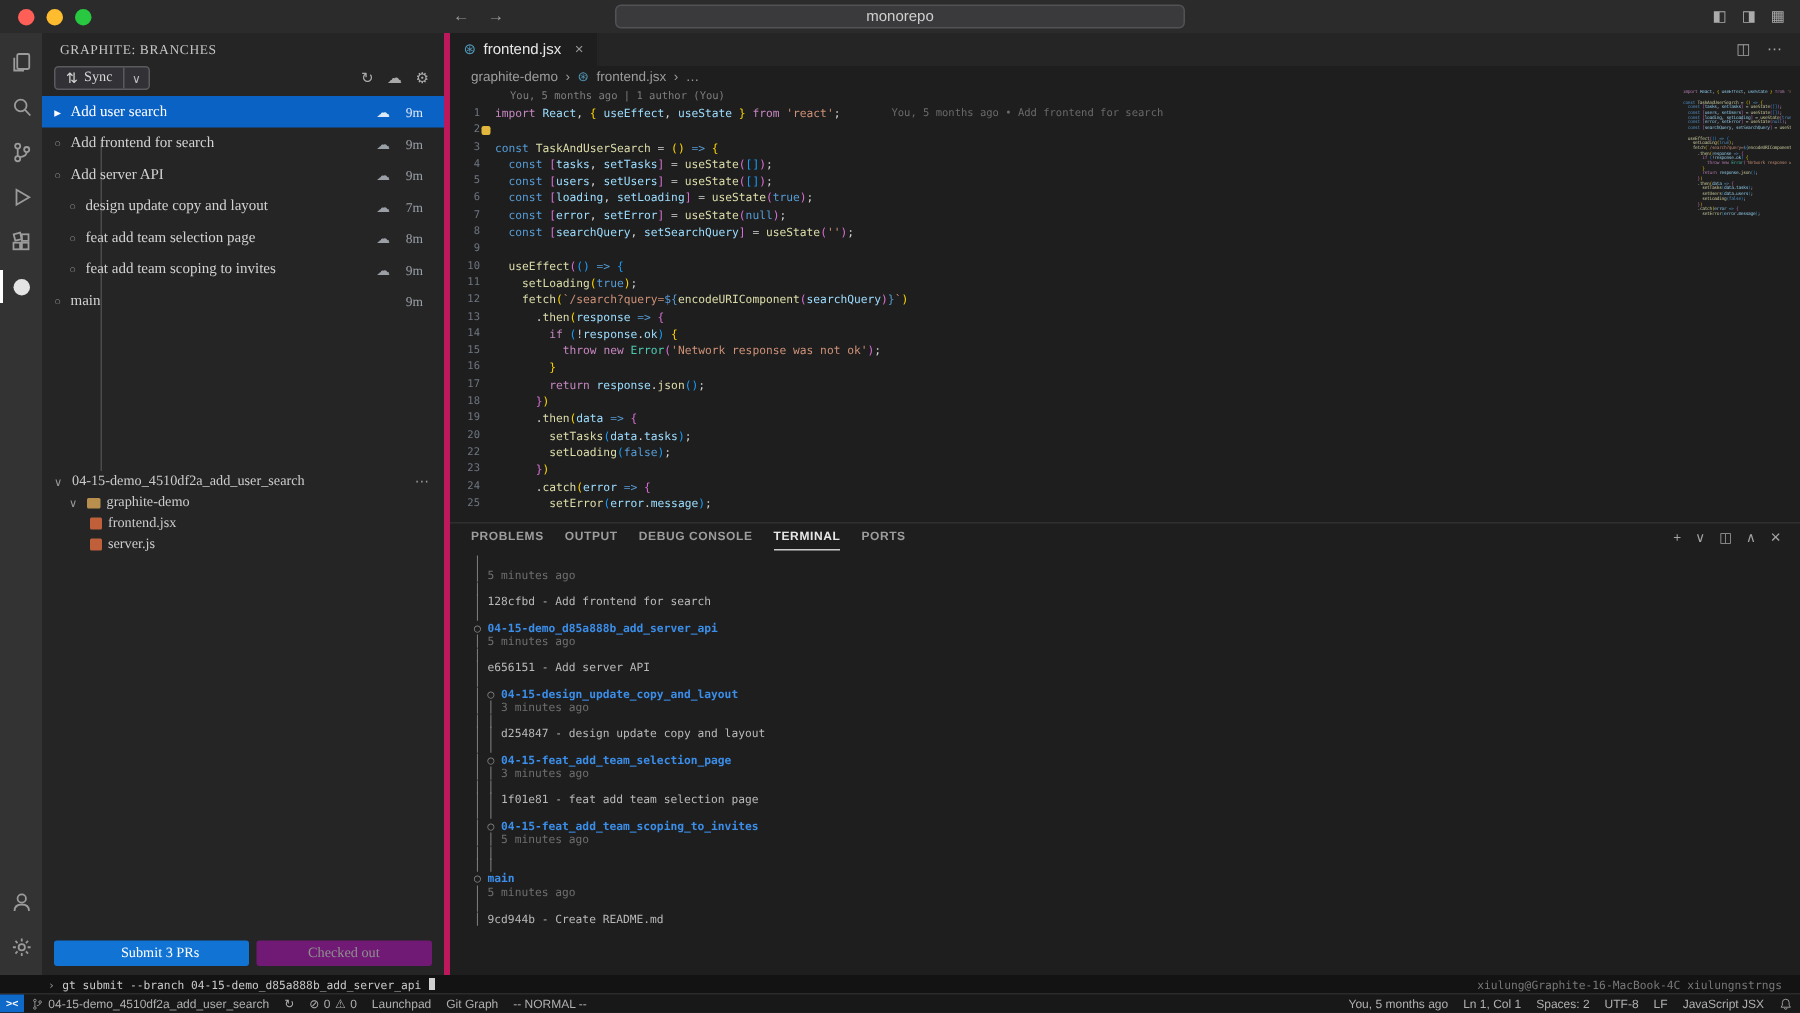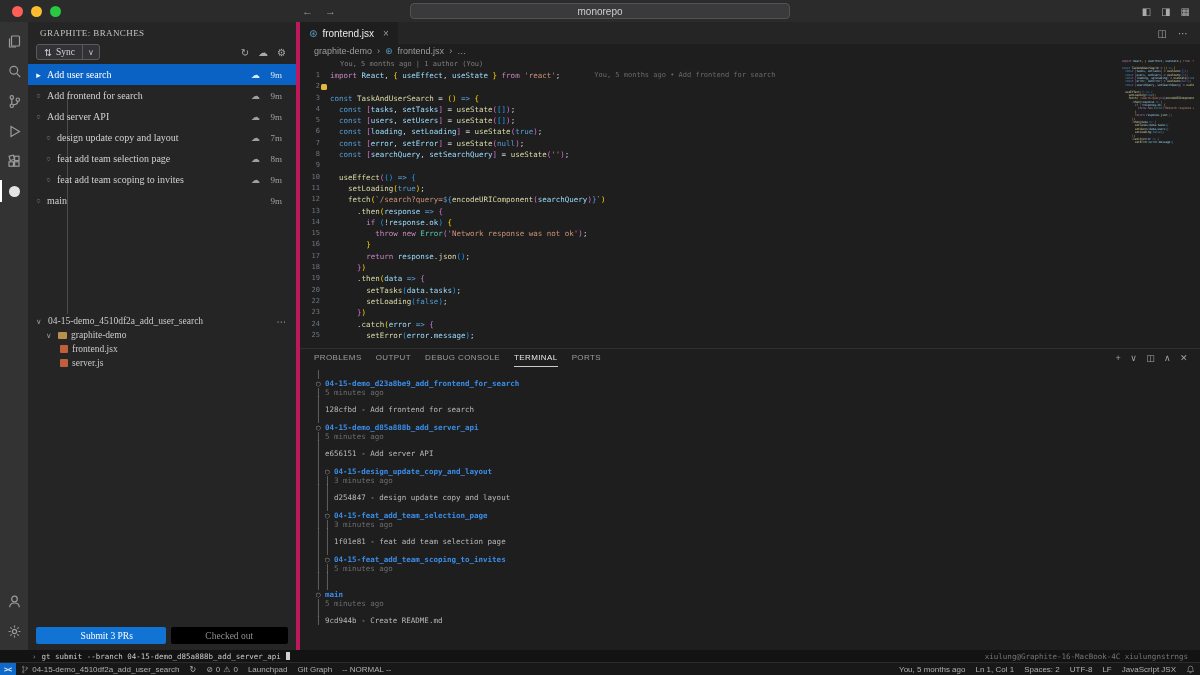--- a/index.html
+++ b/index.html
@@ -54,21 +54,21 @@
   .tree-chev { color:#9b9b9b; font-size:7.5px; width:8px; }
   .tree-ind1 { padding-left:18px; } .tree-ind2 { padding-left:32px; }
   .tree-dots { margin-left:auto; color:#9b9b9b; }
   .folder-ic { width:9px; height:7px; background:#b98f4e; border-radius:1px; flex:0 0 9px; }
   .file-ic { width:8px; height:8px; border-radius:1px; flex:0 0 8px; }
   .file-ic.jsx { background:#c0603a; } .file-ic.js { background:#c0603a; }
   .sb-flex { flex:1 1 auto; }
   .sb-btns { display:flex; gap:5px; padding:4px 8px 6px 8px; }
   .btn { flex:1; height:17px; border-radius:2px; font-size:9.5px; display:flex; align-items:center; justify-content:center; }
   .btn-submit { background:var(--accent,#1173d4); color:#ffffff;padding-left:12px; }
-  .btn-checked { background:#000000; color:#8f8f8f; }
+  .btn-checked { background:#701a75; color:#8f8f8f; }
 
   
   .editor-col { flex:1 1 auto; display:flex; flex-direction:column; min-width:0; }
   .tabbar { flex:0 0 22px; background:#252526; display:flex; align-items:stretch; }
   .tab { background:#1e1e1e; display:flex; align-items:center; gap:5px; padding:0 9px; font-size:10px; color:#e8e8e8; border-right:1px solid #252526; }
   .tab-file-ic { color:#519aba; font-size:10px; }
   .tab-close { color:#9a9a9a; margin-left:4px; }
   .tab-actions { margin-left:auto; display:flex; align-items:center; gap:11px; color:#a3a3a3; padding-right:12px; font-size:10px; }
   .breadcrumbs { flex:0 0 14px; background:#1e1e1e; display:flex; align-items:center; gap:5px; padding-left:14px; font-size:9px; color:#9d9d9d; }
   .crumb-ic { color:#519aba; font-size:9px; }
@@ -83,21 +83,21 @@
   .blame { color:#6a6a6a; margin-left:34px; font-size:7px; white-space:pre; }
   .tk-kw{color:#C586C0}.tk-st{color:#569CD6}.tk-var{color:#9CDCFE}.tk-fn{color:#DCDCAA}
   .tk-cls{color:#4EC9B0}.tk-str{color:#CE9178}.tk-pl{color:#d4d4d4}
   .tk-b1{color:#ffd700}.tk-b2{color:#da70d6}.tk-b3{color:#179fff}
   .minimap { position:absolute; top:2px; right:6px; width:72px; opacity:.85; overflow:hidden; }
   .mm-line { white-space:pre; font-size:3px; line-height:3.4px; height:3.4px; letter-spacing:-.2px; }
 
   
   .panel { flex:0 0 302px; background:#1e1e1e; border-top:1px solid #2f2f2f; display:flex; flex-direction:column; min-height:0; }
   .panel-tabs { flex:0 0 18px; display:flex; align-items:stretch; gap:14px; padding-left:14px; font-size:8px; letter-spacing:.4px; color:#9d9d9d; }
-  .panel-tab { display:flex; align-items:center; border-bottom:1px solid transparent; }
+  .panel-tab { display:flex; align-items:center; border-bottom:1px solid transparent;font-weight:bold; }
   .panel-tab.active { color:#e7e7e7; border-bottom-color:#cccccc; }
   .panel-actions { margin-left:auto; display:flex; align-items:center; gap:9px; padding-right:12px; color:#a3a3a3; font-size:9px; }
   .terminal { flex:1 1 auto; padding:4px 0 0 16px; overflow:hidden;
     font-family:"DejaVu Sans Mono","Liberation Mono",monospace; font-size:7.5px; line-height:8.8px; }
   .t-line { white-space:pre; height:8.8px; }
   .t-graph { color:#8a8a8a; }
   .t-branch { color:var(--terminal-branch,#3b8eea); font-weight:bold; }
   .t-meta { color:#6d6d6d; }
   .t-commit { color:#b9b9b9; }
   .t-other { color:#8a8a8a; }
@@ -465,21 +465,20 @@
             <div class="panel-actions">
               <span class="">+</span>
               <span class="">∨</span>
               <span class="">◫</span>
               <span class="">∧</span>
               <span class="">✕</span>
             </div>
           </div>
         <div class="terminal" id="terminal-log">
             <div class="t-line"><span class="t-graph">│ </span><span class="t-other"></span></div>
-            <div class="t-line"><span class="t-graph">◯ </span><span class="t-branch">04-15-demo_d23a8be9_add_frontend_for_search</span></div>
             <div class="t-line"><span class="t-graph">│ </span><span class="t-meta">5 minutes ago</span></div>
             <div class="t-line"><span class="t-graph">│ </span><span class="t-other"></span></div>
             <div class="t-line"><span class="t-graph">│ </span><span class="t-commit">128cfbd - Add frontend for search</span></div>
             <div class="t-line"><span class="t-graph">│ </span><span class="t-other"></span></div>
             <div class="t-line"><span class="t-graph">◯ </span><span class="t-branch">04-15-demo_d85a888b_add_server_api</span></div>
             <div class="t-line"><span class="t-graph">│ </span><span class="t-meta">5 minutes ago</span></div>
             <div class="t-line"><span class="t-graph">│ </span><span class="t-other"></span></div>
             <div class="t-line"><span class="t-graph">│ </span><span class="t-commit">e656151 - Add server API</span></div>
             <div class="t-line"><span class="t-graph">│ </span><span class="t-other"></span></div>
             <div class="t-line"><span class="t-graph">│ ◯ </span><span class="t-branch">04-15-design_update_copy_and_layout</span></div>

